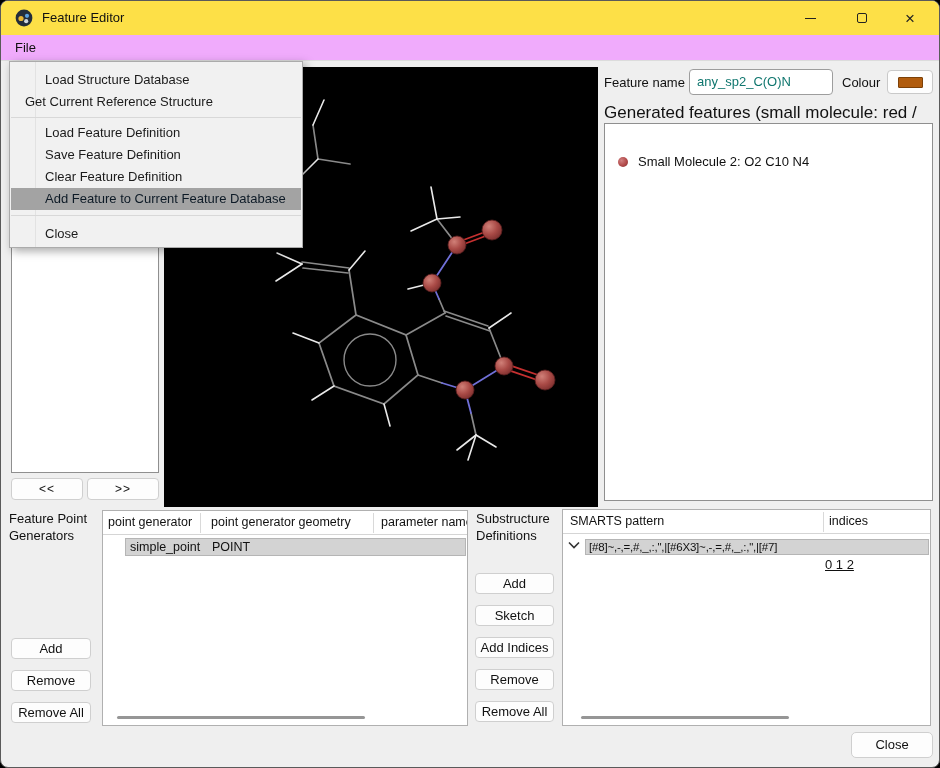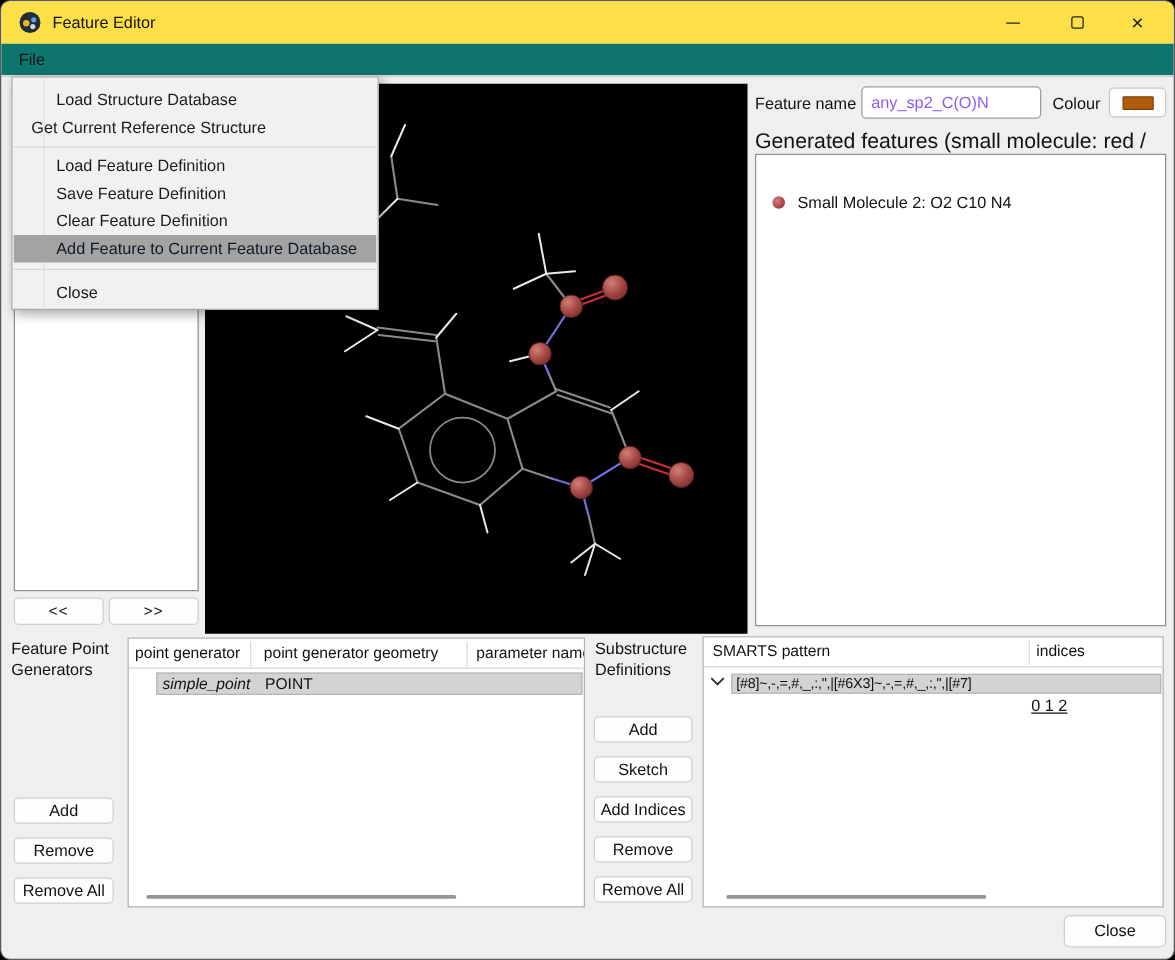--- a/index.html
+++ b/index.html
@@ -8,41 +8,41 @@
   .window{position:absolute;inset:0;background:#efefef;border:1px solid #5a5a5a;border-radius:8px;overflow:hidden;}
   
   .titlebar{position:absolute;left:0;top:0;right:0;height:34px;background:#fde047;}
   .app-icon{position:absolute;left:14px;top:8px;width:18px;height:18px;}
   .win-title{position:absolute;left:41px;top:9px;font-size:13px;color:#111;}
   .winbtn{position:absolute;top:0;width:46px;height:34px;display:flex;align-items:center;justify-content:center;color:#222;}
   .btn-min{right:106px}.btn-max{right:54px}.btn-close{right:6px;font-size:17px;line-height:1;}
   .glyph-min{width:11px;height:0;border-top:1.4px solid #222;display:block;}
   .glyph-max{width:10px;height:10px;border:1.2px solid #222;border-radius:2px;display:block;}
   
-  .menubar{position:absolute;left:0;top:34px;right:0;height:26px;background:#0f766e;border-bottom:1px solid #dcdcdc;}
+  .menubar{position:absolute;left:0;top:34px;right:0;height:26px;background:#f0abfc;border-bottom:1px solid #dcdcdc;}
   .menubar .menu-file{position:absolute;left:10px;top:4px;font-size:13px;color:#111;padding:1px 4px;}
   
   .file-menu{position:absolute;left:8px;top:60px;width:294px;height:187px;background:#f1f1f1;
     border:1px solid #ababab;box-shadow:3px 3px 9px rgba(0,0,0,.35);z-index:60;}
   .file-menu .gutter-line{position:absolute;left:25px;top:0;bottom:0;width:1px;background:#e2e2e2;}
   .mi{position:absolute;left:1px;right:1px;height:22px;font-size:13px;color:#1b1b1b;line-height:22px;padding-left:34px;}
   .mi.hl{color:#0d1a26;}
   .msep{position:absolute;left:1px;right:1px;height:1px;background:#d8d8d8;}
   
   .left-list{position:absolute;left:10px;top:66px;width:148px;height:406px;background:#fff;border:1px solid #8f8f8f;}
   .pager-btn{position:absolute;top:477px;height:22px;background:#fdfdfd;border:1px solid #cfcfcf;border-radius:4px;
     font-size:12px;text-align:center;line-height:20px;color:#111;letter-spacing:1px;}
   .pager-prev{left:10px;width:72px;}
   .pager-next{left:86px;width:72px;}
   
   .viewer{position:absolute;left:163px;top:66px;width:434px;height:440px;background:#000;}
   
   .lbl{position:absolute;font-size:13px;color:#111;}
   .fn-input{position:absolute;left:688px;top:68px;width:144px;height:26px;background:#fff;border:1px solid #9d9d9d;
-    border-radius:4px;font-size:13px;color:#8b5cf6;line-height:24px;padding-left:7px;}
+    border-radius:4px;font-size:13px;color:#0f766e;line-height:24px;padding-left:7px;}
   .colour-btn{position:absolute;left:886px;top:69px;width:46px;height:24px;background:#fdfdfd;border:1px solid #c9c9c9;
     border-radius:4px;display:flex;align-items:center;justify-content:center;}
   .colour-swatch{width:25px;height:11px;border:1px solid #7c4006;border-radius:1px;}
   .gen-list{position:absolute;left:603px;top:122px;width:329px;height:378px;background:#fff;border:1px solid #8f8f8f;}
   .gen-item{position:absolute;left:1px;right:1px;height:22px;}
   .gen-dot{position:absolute;left:12px;top:6px;width:10px;height:10px;border-radius:50%;
     background:radial-gradient(circle at 35% 35%, #d08080 0%, #b24a4a 55%, #7e2f2f 100%);}
   .gen-text{position:absolute;left:32px;top:3px;font-size:13px;color:#111;}
   
   .small-btn{position:absolute;background:#fdfdfd;border:1px solid #cfcfcf;border-radius:4px;font-size:13px;
@@ -185,21 +185,21 @@
 
   <div class="tbl" style="left:101px;top:509px;width:366px;height:216px;">
     <div class="tbl-head">
       <span class="th" style="left:5px;">point generator</span>
       <span class="th" style="left:108px;">point generator geometry</span>
       <span class="th" style="left:278px;">parameter name</span>
       <span class="colsep" style="left:97px;"></span>
       <span class="colsep" style="left:270px;"></span>
     </div>
     <div class="trow" style="left:22px;right:1px;top:27px;">
-      <span class="tcell" style="left:4px;font-style:italic;">simple_point</span>
+      <span class="tcell" style="left:4px;">simple_point</span>
       <span class="tcell" style="left:86px;">POINT</span>
     </div>
     <div class="hscroll" style="left:14px;bottom:6px;width:248px;"></div>
   </div>
 
   <span class="lbl" style="left:475px;top:509px;width:86px;line-height:17px;">Substructure Definitions</span>
   <div class="small-btn mb" style="top:572px;">Add</div>
   <div class="small-btn mb" style="top:604px;">Sketch</div>
   <div class="small-btn mb" style="top:636px;">Add Indices</div>
   <div class="small-btn mb" style="top:668px;">Remove</div>

